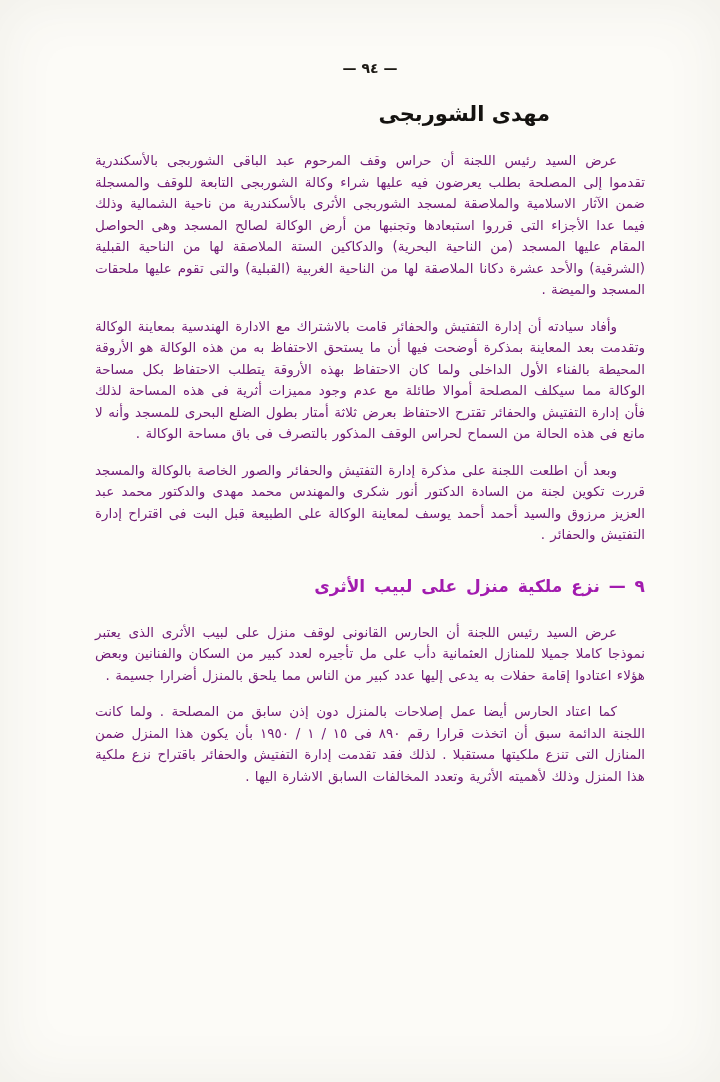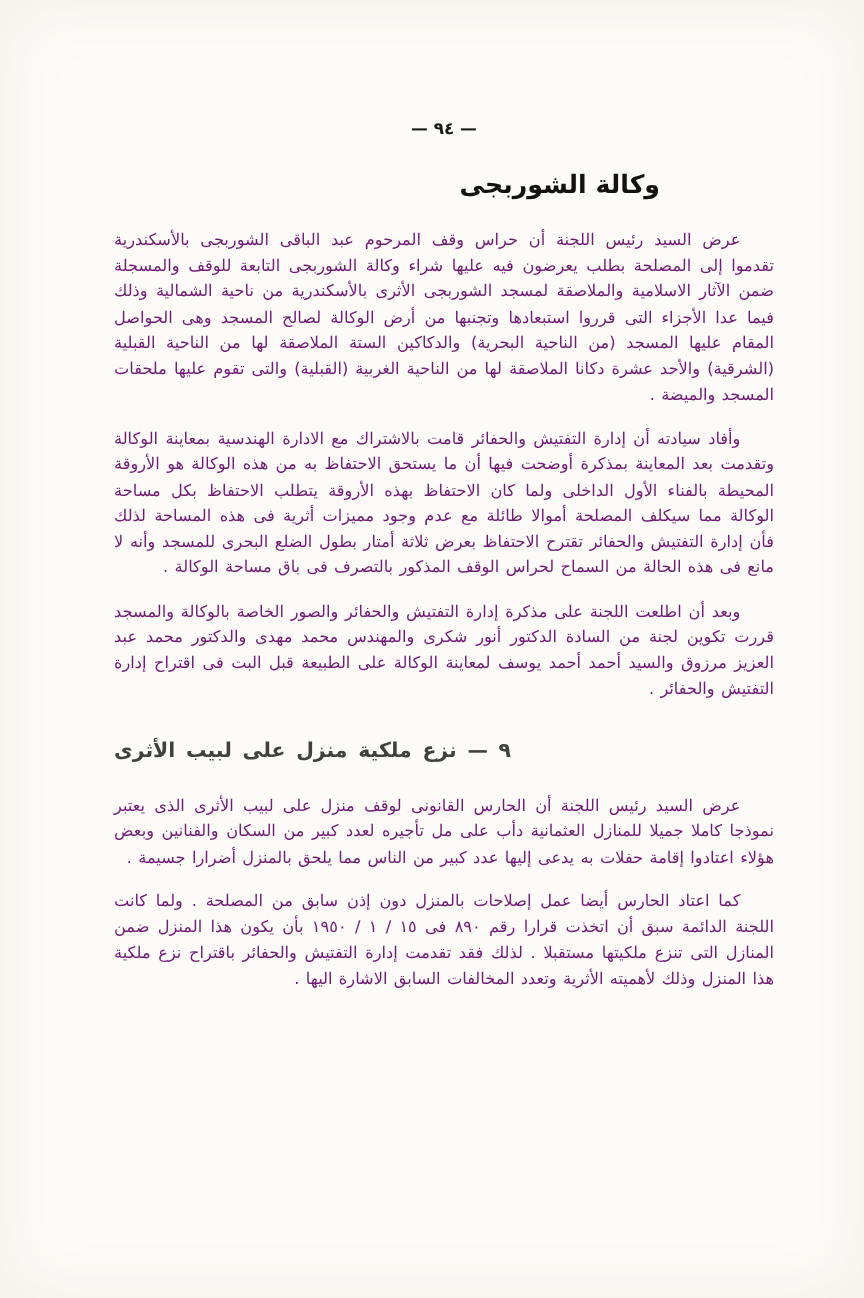--- a/index.html
+++ b/index.html
@@ -14,21 +14,21 @@
     margin: 0 auto;
     background: #fcfbf7;
     color: #181512;
     font-family: "DejaVu Sans", sans-serif;
     overflow: hidden;
     box-sizing: border-box;
     direction: rtl;
   }
   .content {
     box-sizing: border-box;
-    padding: 100px 75px 0 95px;
+    padding: 60px 75px 0 95px;
   }
   .page-number {
     text-align: center;
     font-size: 14px;
     font-weight: bold;
     letter-spacing: 2px;
     margin-bottom: 26px;
     color: #1c1914;
   }
   .doc-title {
@@ -43,43 +43,43 @@
     line-height: 21.5px;
     text-align: justify;
     margin: 0 0 15px 0;
     text-indent: 28px;
     word-spacing: 1px;
     color: #701a75;
   }
   .section-heading {
     font-size: 17px;
     font-weight: bold;
-    text-align: left;
+    text-align: right;
     margin: 30px 0 26px 0;
-    color: #404040;
+    color: #a21caf;
     word-spacing: 3px;
   }
   
   .page::after {
     content: "";
     position: absolute;
     inset: 0;
     pointer-events: none;
     box-shadow: inset 0 0 60px rgba(90, 80, 60, 0.07);
   }
 </style>
 </head>
 <body>
 
 <div class="page">
   <div class="content">
 
     <div class="page-number">— ٩٤ —</div>
 
-    <h1 class="doc-title">وكالة الشوربجى</h1>
+    <h1 class="doc-title">مهدى الشوربجى</h1>
 
     <p class="para">عرض السيد رئيس اللجنة أن حراس وقف المرحوم عبد الباقى الشوربجى بالأسكندرية تقدموا إلى المصلحة بطلب يعرضون فيه عليها شراء وكالة الشوربجى التابعة للوقف والمسجلة ضمن الآثار الاسلامية والملاصقة لمسجد الشوربجى الأثرى بالأسكندرية من ناحية الشمالية وذلك فيما عدا الأجزاء التى قرروا استبعادها وتجنبها من أرض الوكالة لصالح المسجد وهى الحواصل المقام عليها المسجد (من الناحية البحرية) والدكاكين الستة الملاصقة لها من الناحية القبلية (الشرقية) والأحد عشرة دكانا الملاصقة لها من الناحية الغربية (القبلية) والتى تقوم عليها ملحقات المسجد والميضة .</p>
 
     <p class="para">وأفاد سيادته أن إدارة التفتيش والحفائر قامت بالاشتراك مع الادارة الهندسية بمعاينة الوكالة وتقدمت بعد المعاينة بمذكرة أوضحت فيها أن ما يستحق الاحتفاظ به من هذه الوكالة هو الأروقة المحيطة بالفناء الأول الداخلى ولما كان الاحتفاظ بهذه الأروقة يتطلب الاحتفاظ بكل مساحة الوكالة مما سيكلف المصلحة أموالا طائلة مع عدم وجود مميزات أثرية فى هذه المساحة لذلك فأن إدارة التفتيش والحفائر تقترح الاحتفاظ بعرض ثلاثة أمتار بطول الضلع البحرى للمسجد وأنه لا مانع فى هذه الحالة من السماح لحراس الوقف المذكور بالتصرف فى باق مساحة الوكالة .</p>
 
     <p class="para">وبعد أن اطلعت اللجنة على مذكرة إدارة التفتيش والحفائر والصور الخاصة بالوكالة والمسجد قررت تكوين لجنة من السادة الدكتور أنور شكرى والمهندس محمد مهدى والدكتور محمد عبد العزيز مرزوق والسيد أحمد أحمد يوسف لمعاينة الوكالة على الطبيعة قبل البت فى اقتراح إدارة التفتيش والحفائر .</p>
 
     <h2 class="section-heading">٩ — نزع ملكية منزل على لبيب الأثرى</h2>
 
     <p class="para">عرض السيد رئيس اللجنة أن الحارس القانونى لوقف منزل على لبيب الأثرى الذى يعتبر نموذجا كاملا جميلا للمنازل العثمانية دأب على مل تأجيره لعدد كبير من السكان والفنانين وبعض هؤلاء اعتادوا إقامة حفلات به يدعى إليها عدد كبير من الناس مما يلحق بالمنزل أضرارا جسيمة .</p>

